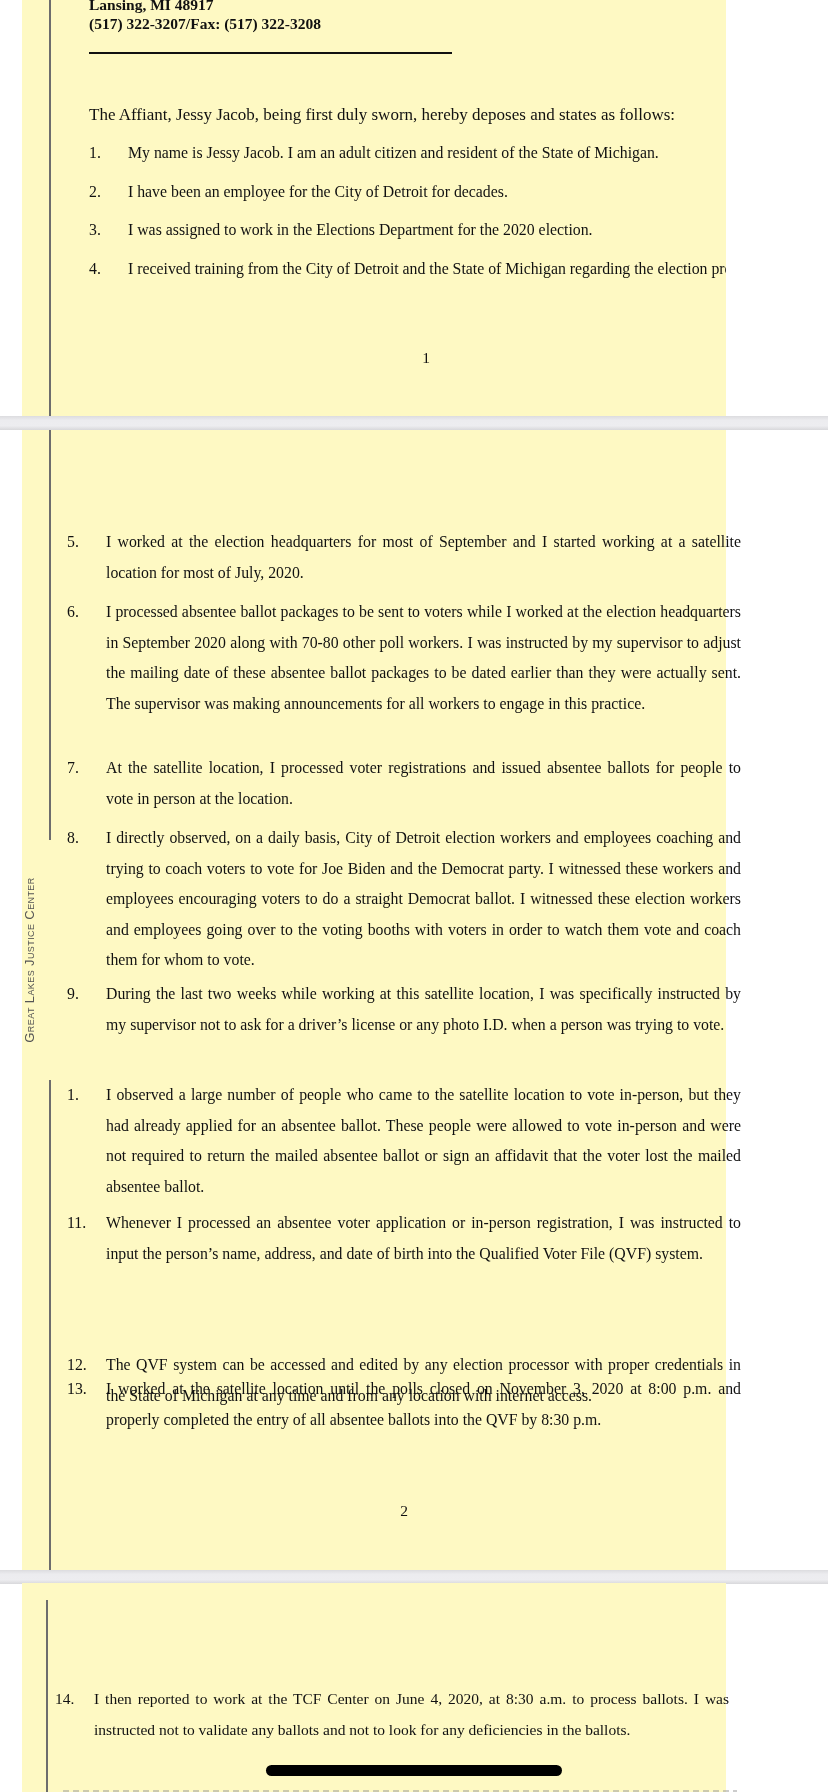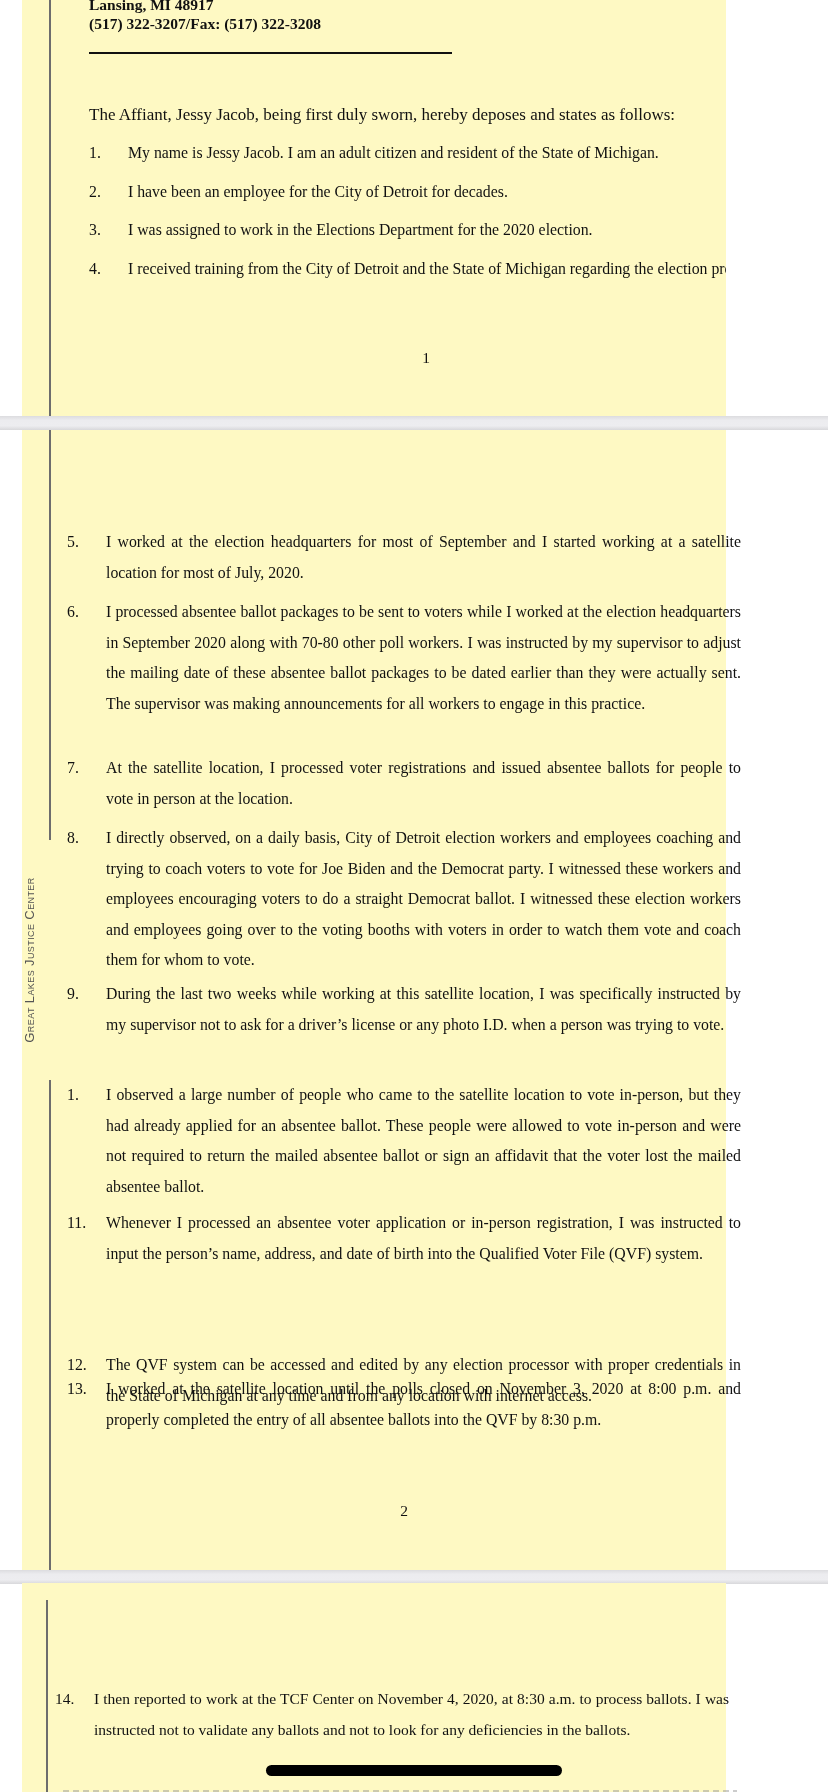--- a/index.html
+++ b/index.html
@@ -123,19 +123,19 @@
 <div class="pnum" style="top:1502px;">2</div>
 
 <div class="gap" style="top:1570px;"></div>
 
 <div class="page page3">
   <div class="vline" style="left:24px;top:17px;height:192px;"></div>
   <div class="vline" style="left:769px;top:17px;height:192px;"></div>
 </div>
 <div class="p3item" style="top:1683px;">
   <span class="num">14.</span>
-  <div class="txt">I then reported to work at the TCF Center on November 4, 2020, at 8:30 a.m. to process ballots. I was instructed not to validate any ballots and not to look for any deficiencies in the ballots.</div>
+  <div class="txt">I then reported to work at the TCF Center on June 4, 2020, at 8:30 a.m. to process ballots. I was instructed not to validate any ballots and not to look for any deficiencies in the ballots.</div>
 </div>
 <div class="cutline">
   <div style="height:2px;margin-top:4px;background:repeating-linear-gradient(90deg,#999 0 6px,transparent 6px 10px);opacity:0.5;"></div>
 </div>
 
 <div class="homebar"></div>
 
 </body></html>

